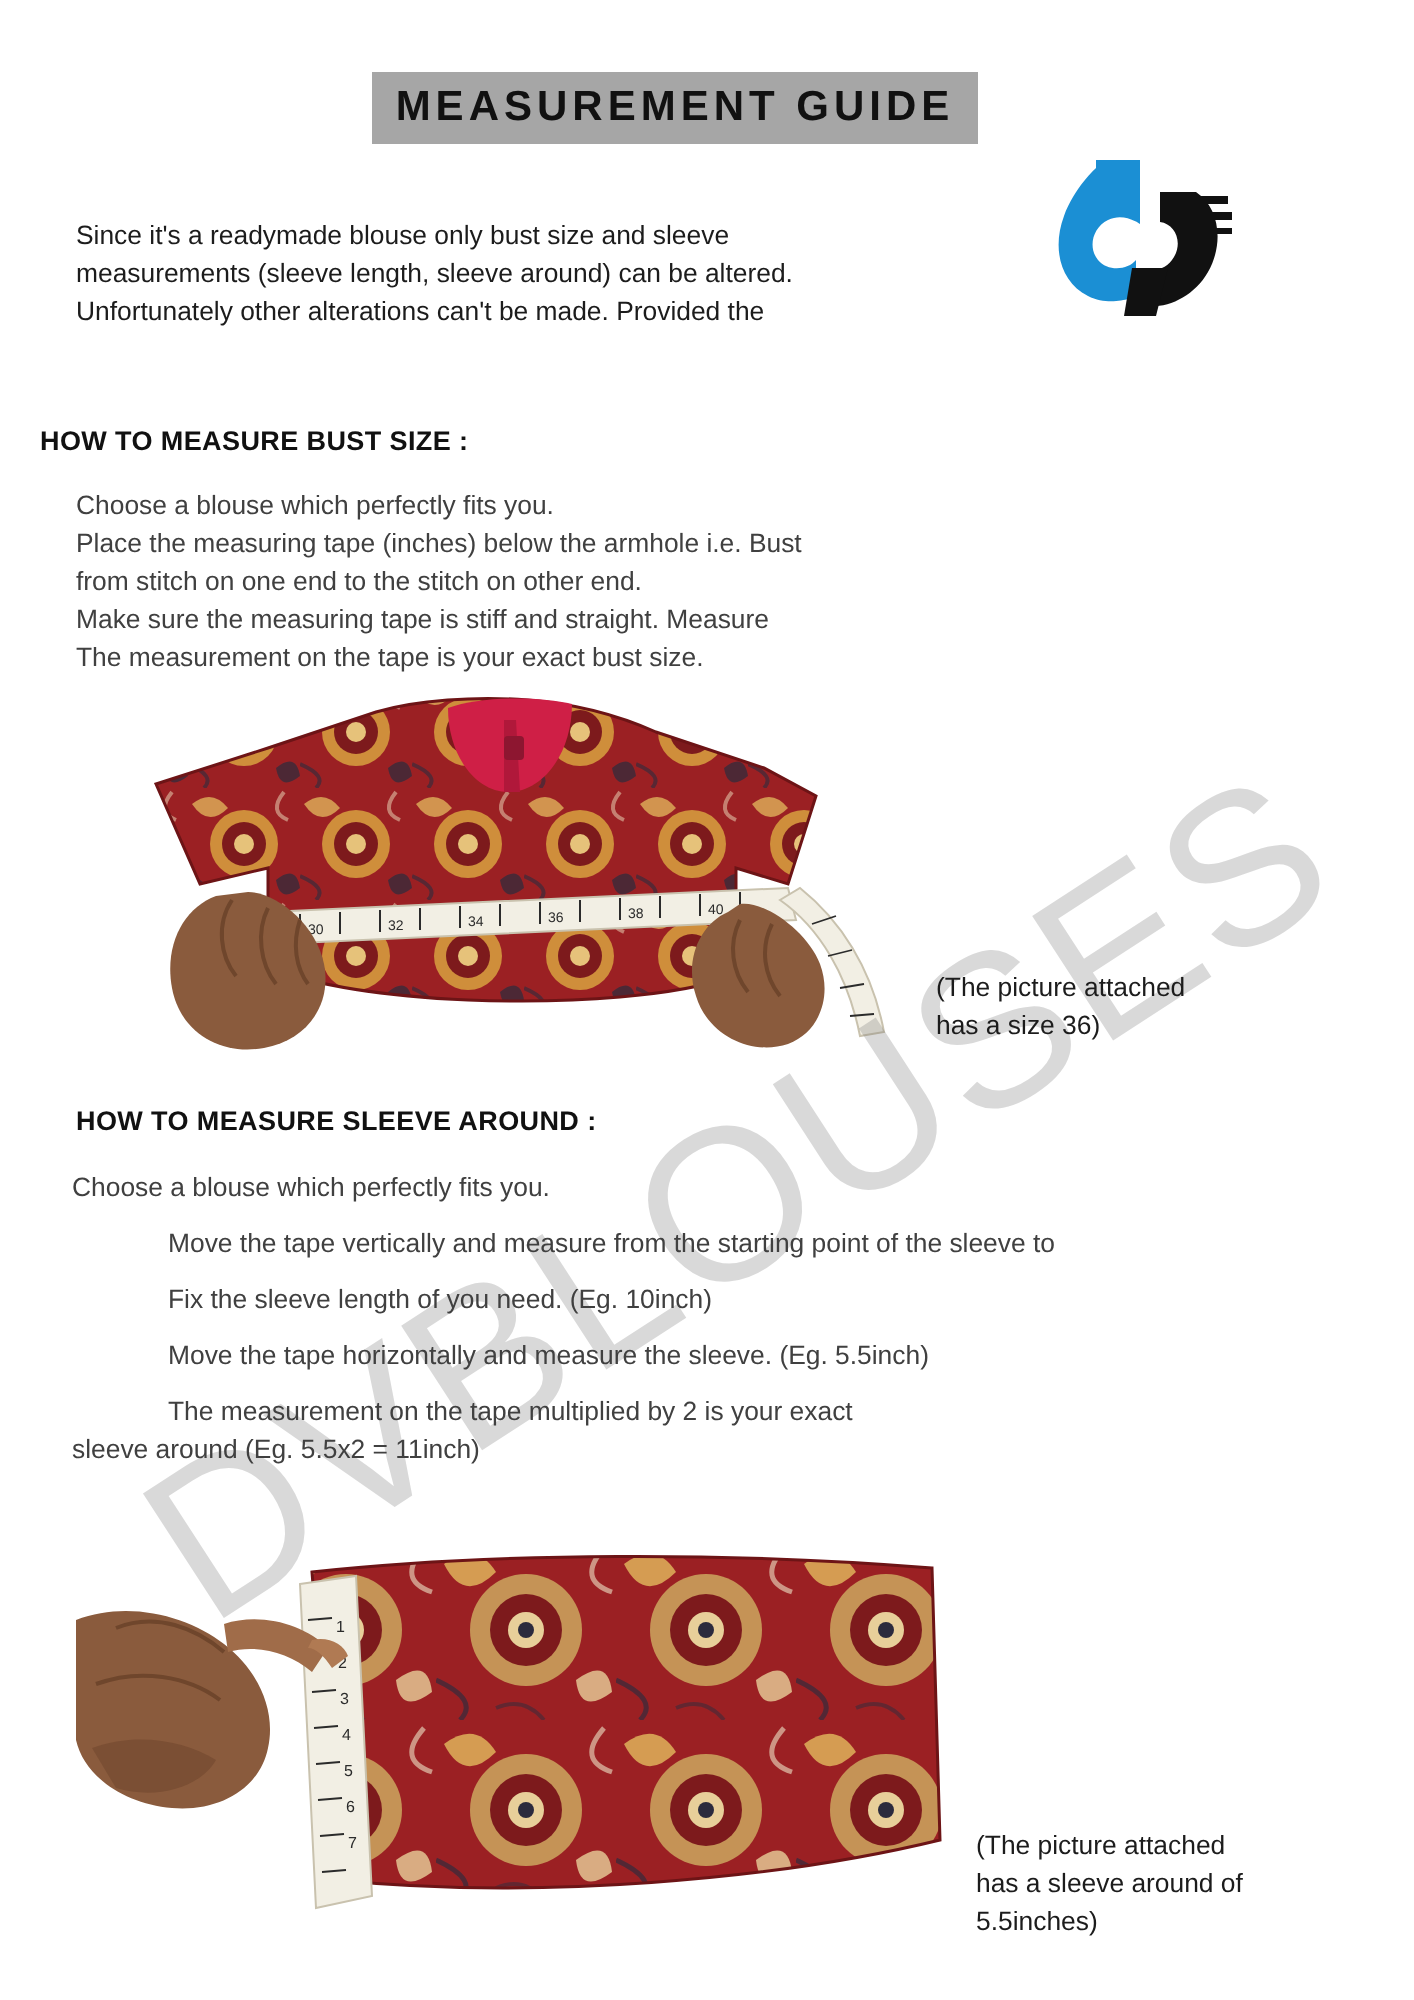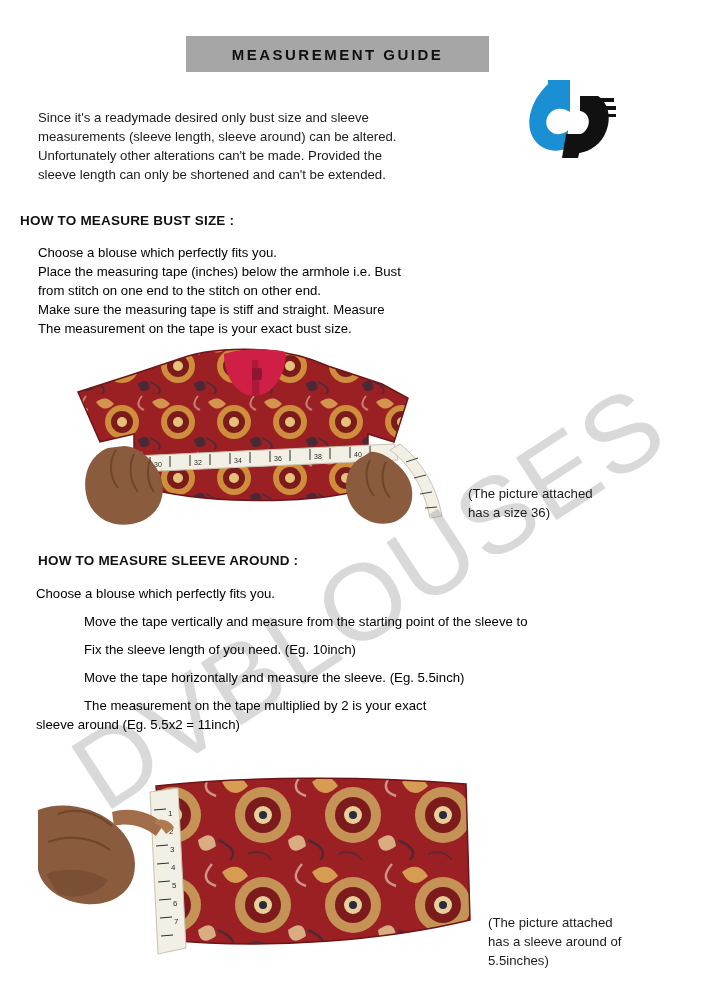--- a/index.html
+++ b/index.html
@@ -55,21 +55,21 @@
     top: 36px;
     width: 303px;
     height: 36px;
     background: #a6a6a6;
     display: flex;
     align-items: center;
     justify-content: center;
     z-index: 3;
   }
   .title-bar .title-text {
-    font-size: 15px;
+    font-size: 21px;
     font-weight: bold;
     letter-spacing: 2.5px;
     color: #111;
   }
 
   
   .logo {
     position: absolute;
     left: 518px;
     top: 78px;
@@ -101,21 +101,21 @@
     z-index: 6;
   }
   #heading-bust { left: 20px; top: 213px; }
   #heading-sleeve { left: 38px; top: 553px; }
 
   
   .body-block {
     position: absolute;
     font-size: 13.2px;
     line-height: 19px;
-    color: #000000;
+    color: #404040;
     z-index: 6;
     width: 500px;
   }
   #bust-steps { left: 38px; top: 243px; }
   #sleeve-steps { left: 36px; top: 584px; }
   #sleeve-steps .sp { margin-top: 9px; margin-left: 48px; }
 
   
   .caption {
     position: absolute;
@@ -177,24 +177,23 @@
       <path d="M48 56 L66 56 L60 80 L44 80 Z" fill="#111111"></path>
 
       <rect x="62" y="20" width="34" height="4" fill="#111111"></rect>
       <rect x="68" y="28" width="30" height="4" fill="#111111"></rect>
       <rect x="74" y="36" width="24" height="3" fill="#111111"></rect>
       </svg><span class="sr"></span>
     
   </div>
 
   <div class="intro">
-    <div>Since it's a readymade desired only bust size and sleeve</div>
+    <div>Since it's a readymade blouse only bust size and sleeve</div>
     <div>measurements (sleeve length, sleeve around) can be altered.</div>
     <div>Unfortunately other alterations can't be made. Provided the</div>
-    <div>sleeve length can only be shortened and can't be extended.</div>
   </div>
 
   <div class="heading" id="heading-bust">HOW TO MEASURE BUST SIZE :</div>
 
   <div class="body-block" id="bust-steps">
     <div>Choose a blouse which perfectly fits you.</div>
     <div>Place the measuring tape (inches) below the armhole i.e. Bust</div>
     <div>from stitch on one end to the stitch on other end.</div>
     <div>Make sure the measuring tape is stiff and straight. Measure</div>
     <div>The measurement on the tape is your exact bust size.</div>

